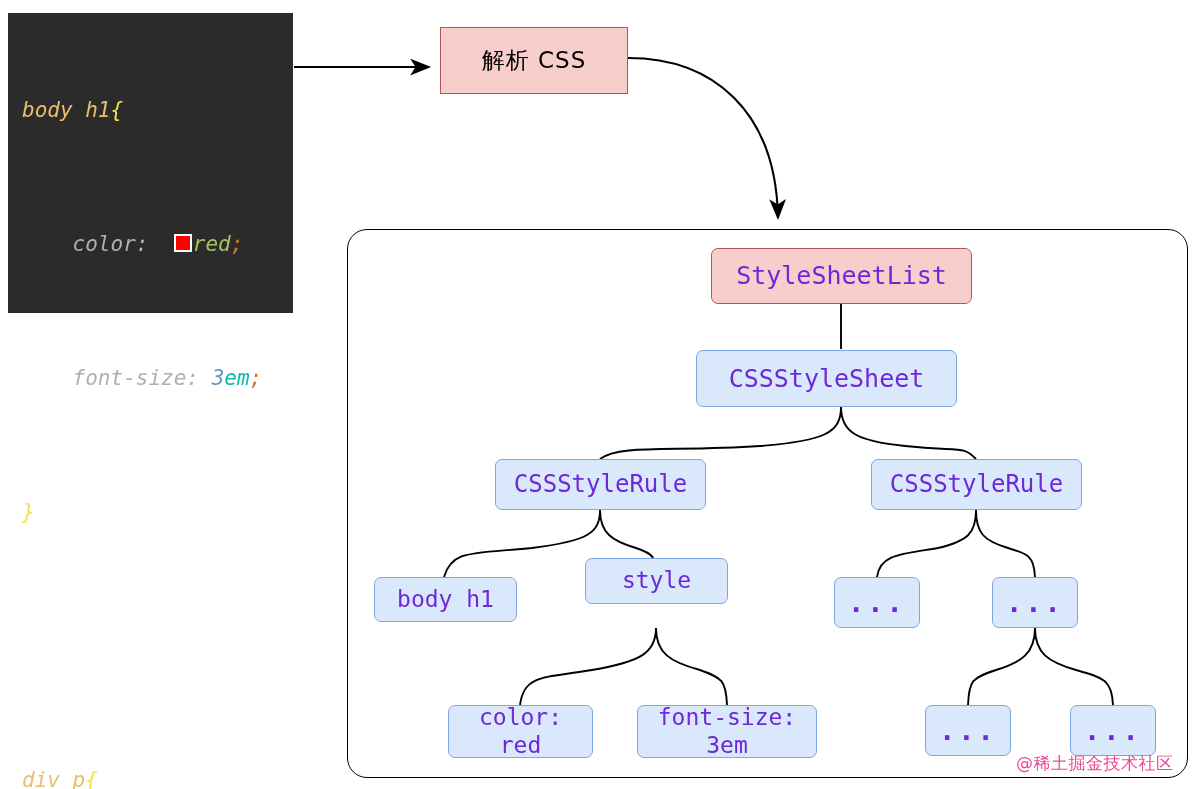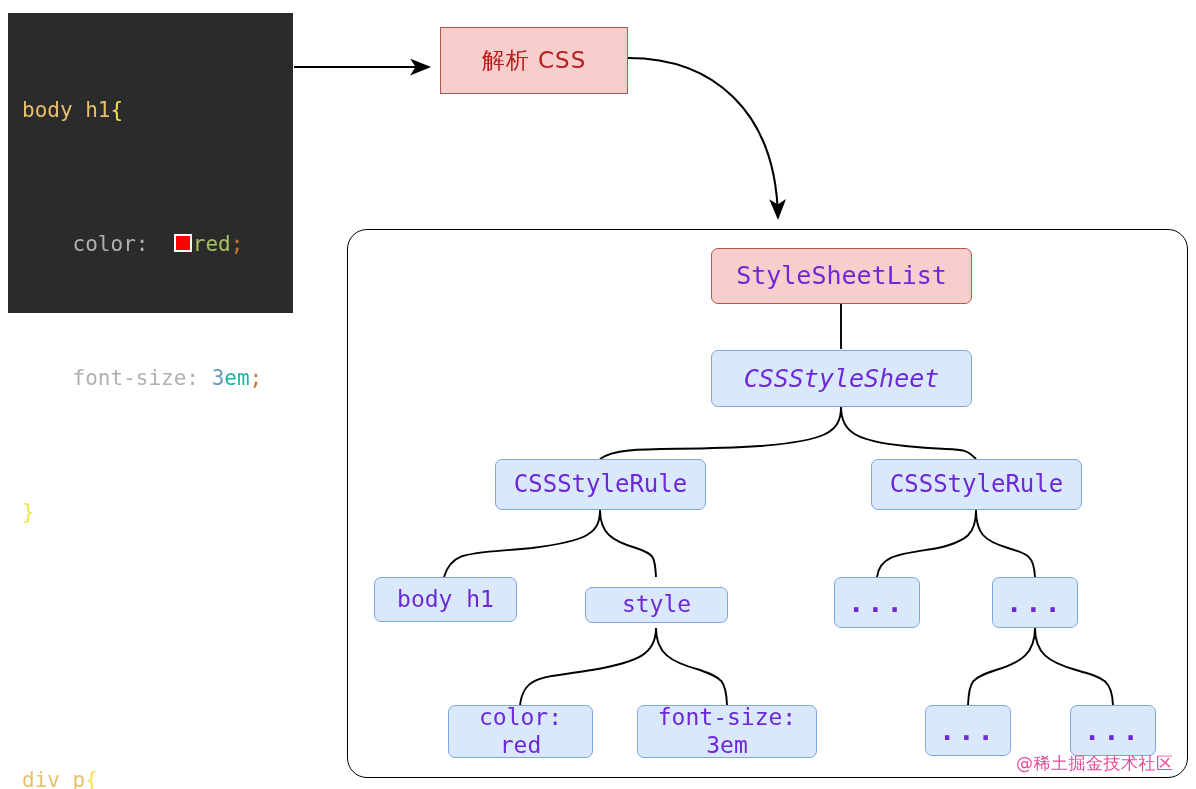--- a/index.html
+++ b/index.html
@@ -25,21 +25,21 @@
     height: 300px;
     background: #2b2b2b;
     box-sizing: border-box;
     padding: 14px 0 0 14px;
     font-family: "DejaVu Sans Mono", "Liberation Mono", monospace;
     font-size: 21px;
     line-height: 33.5px;
     white-space: pre;
     letter-spacing: 0px;
   }
-  .ln { display: block; height: 33.5px; }
+  .ln { display: block; height: 33.5px; font-style: italic; }
   .tok-sel   { color: #e8bf6a; }
   .tok-tag   { color: #e8bf6a; }
   .tok-brace { color: #f2e24c; }
   .tok-prop  { color: #b0b0b0; }
   .tok-val   { color: #a5c261; }
   .tok-num   { color: #6897bb; }
   .tok-unit  { color: #14b8a6; }
   .tok-semi  { color: #cc7832; }
   .swatch {
     display: inline-block;
@@ -59,21 +59,21 @@
     width: 188px;
     height: 67px;
     background: #f8cecc;
     border: 1.4px solid #b85450;
     box-sizing: border-box;
     display: flex;
     align-items: center;
     justify-content: center;
     font-family: "DejaVu Sans", "Liberation Sans", sans-serif;
     font-size: 23px;
-    color: #b91c1c;
+    color: #000000;
     letter-spacing: 1px;
   }
 
   
   #tree-container {
     position: absolute;
     left: 347px;
     top: 229px;
     width: 841px;
     height: 549px;
@@ -195,37 +195,37 @@
 
     <path d="M1035,628 C1035,653 1022,662 996,670 C972,678 969,680 968,705" stroke="#000000" stroke-width="1.9" fill="none"></path>
 
     <path d="M1035,628 C1035,653 1048,662 1076,670 C1104,678 1112,680 1113,705" stroke="#000000" stroke-width="1.9" fill="none"></path>
   </svg>
 
   <div class="node node-pink" style="left:711px; top:248px; width:261px; height:56px; font-size:25px;">
     <span>StyleSheetList</span>
   </div>
 
-  <div class="node node-blue" style="left:711px; top:350px; width:261px; height:57px; font-size:25px;font-style:italic;">
+  <div class="node node-blue" style="left:696px; top:350px; width:261px; height:57px; font-size:25px;">
     <span>CSSStyleSheet</span>
   </div>
 
   <div class="node node-blue" style="left:495px; top:459px; width:211px; height:51px; font-size:24px;">
     <span>CSSStyleRule</span>
   </div>
 
   <div class="node node-blue" style="left:871px; top:459px; width:211px; height:51px; font-size:24px;">
     <span>CSSStyleRule</span>
   </div>
 
   <div class="node node-blue" style="left:374px; top:577px; width:143px; height:45px; font-size:23px;">
     <span>body h1</span>
   </div>
 
-  <div class="node node-blue" style="left:585px; top:587px; width:143px; height:36px; font-size:23px;">
+  <div class="node node-blue" style="left:585px; top:558px; width:143px; height:46px; font-size:23px;">
     <span>style</span>
   </div>
 
   <div class="node node-blue dots" style="left:834px; top:577px; width:86px; height:51px;">
     <span>...</span>
   </div>
 
   <div class="node node-blue dots" style="left:992px; top:577px; width:86px; height:51px;">
     <span>...</span>
   </div>

